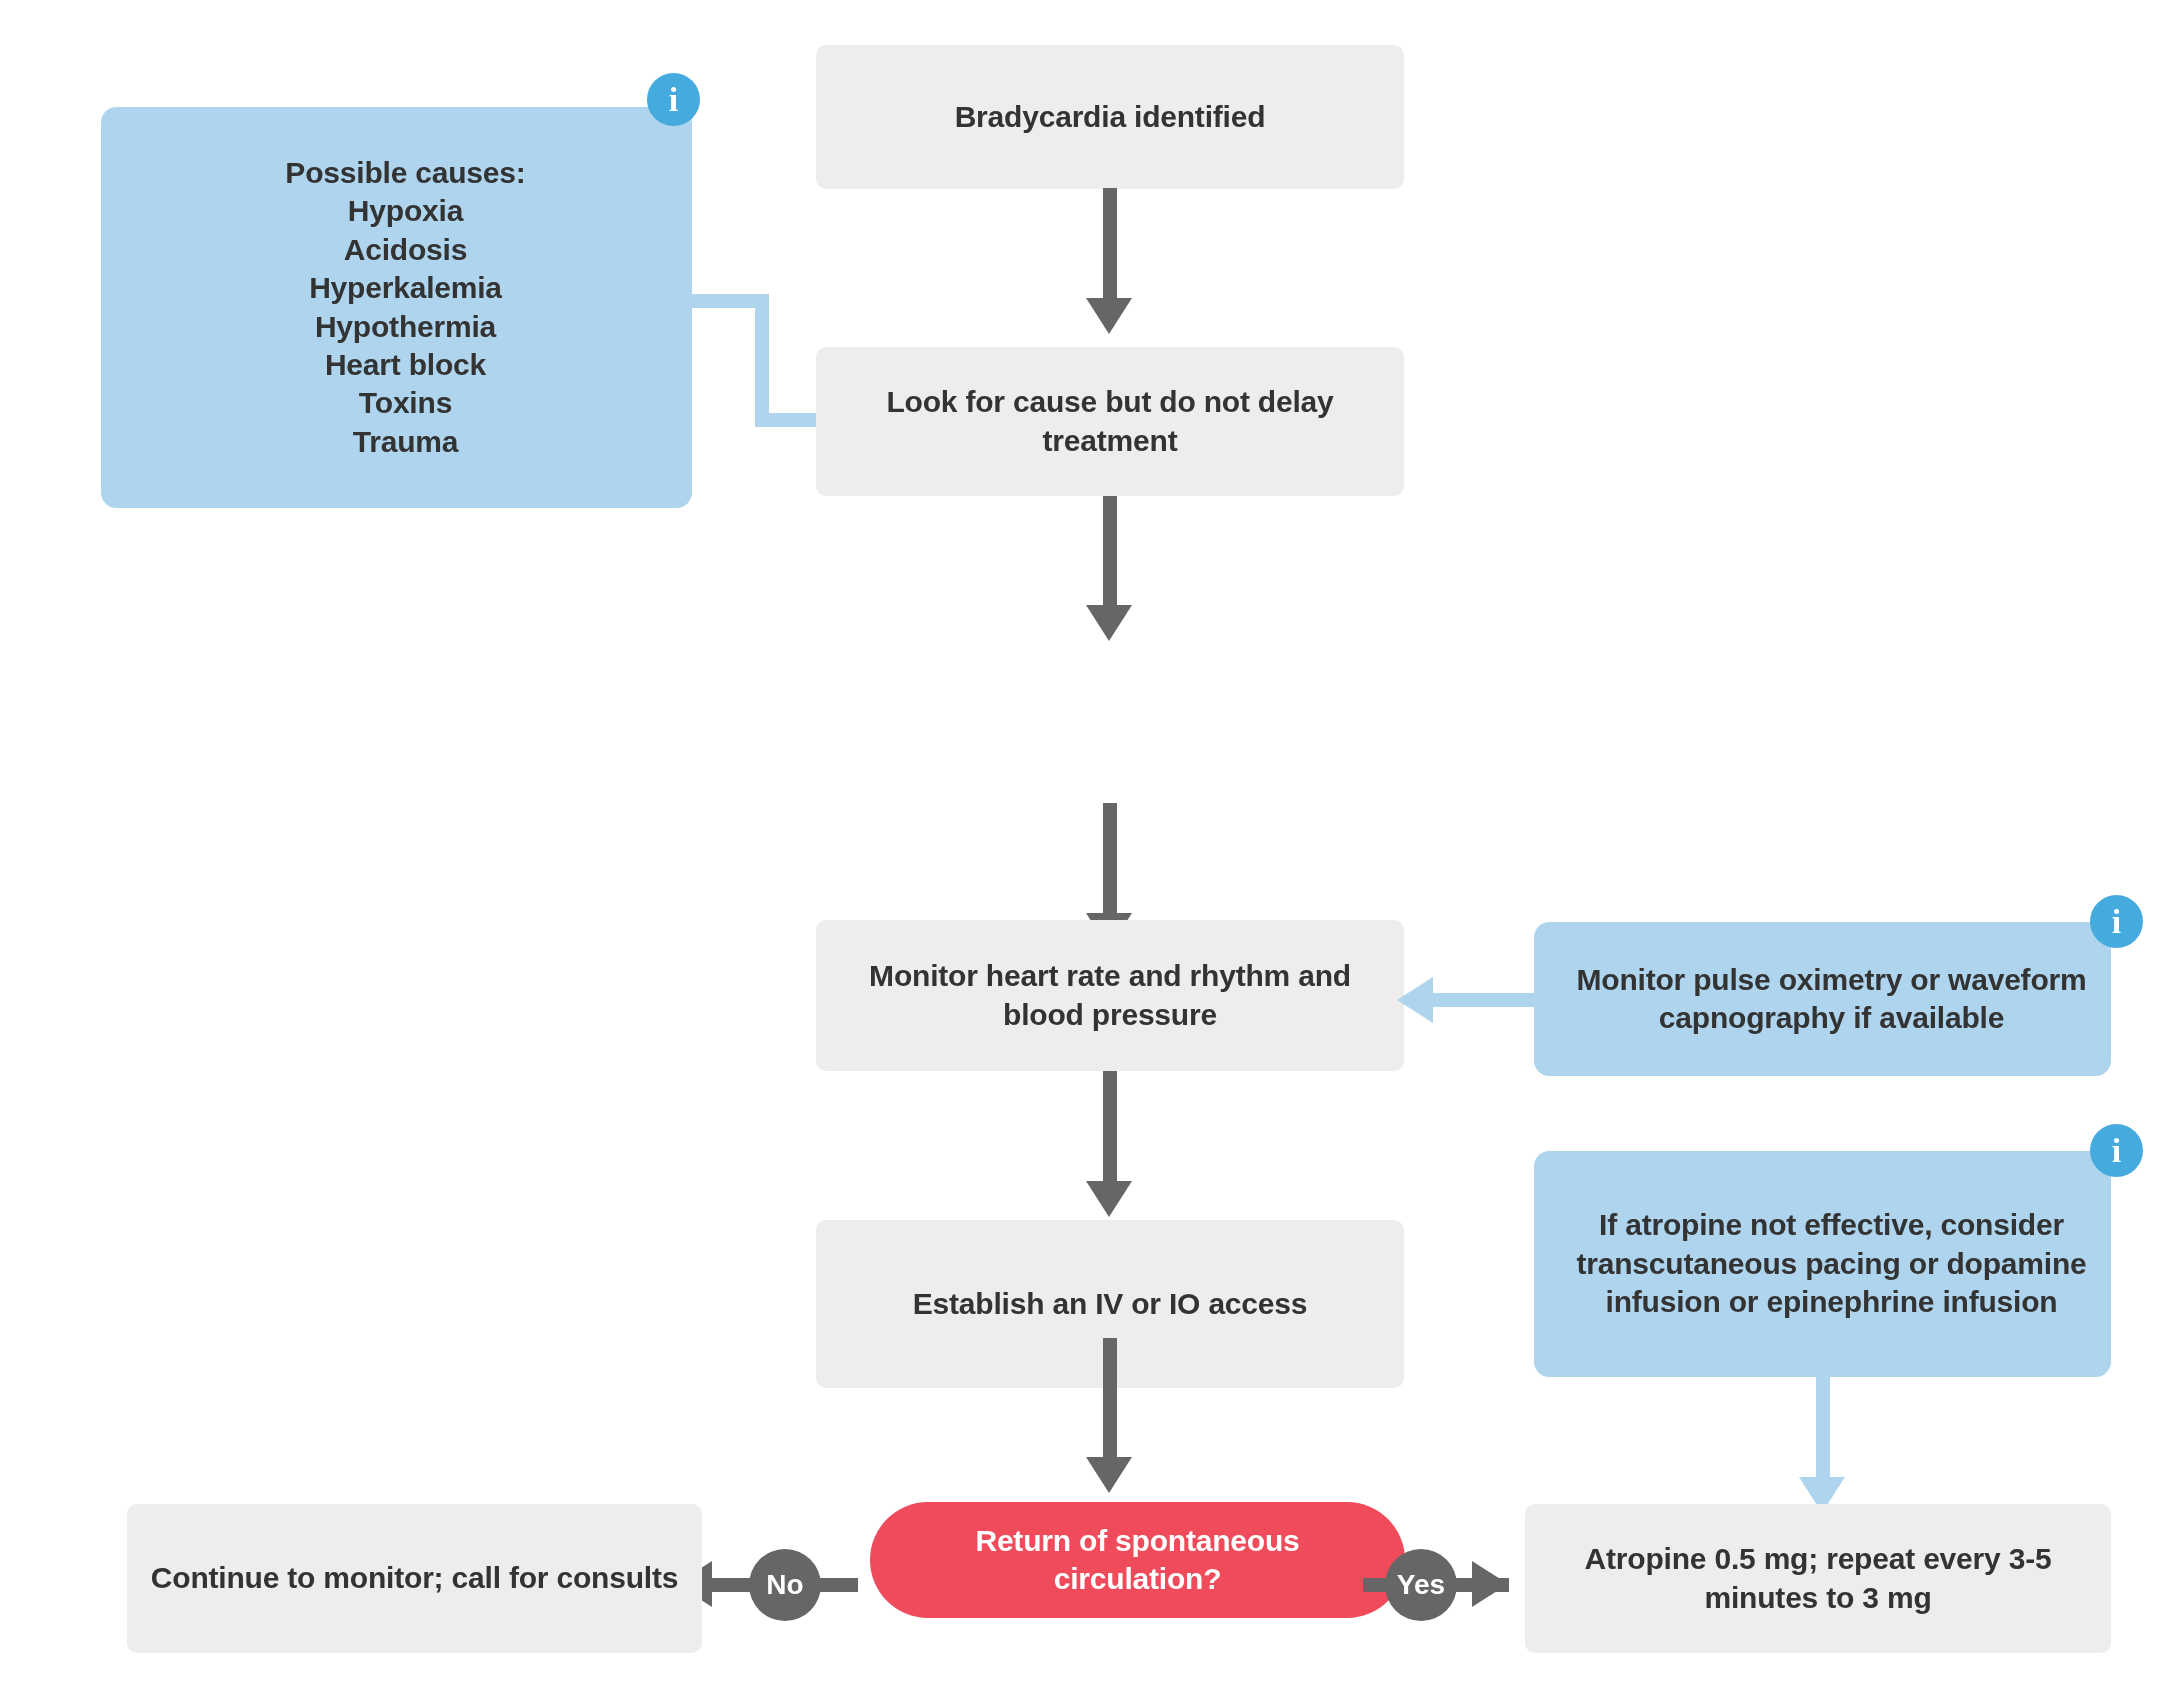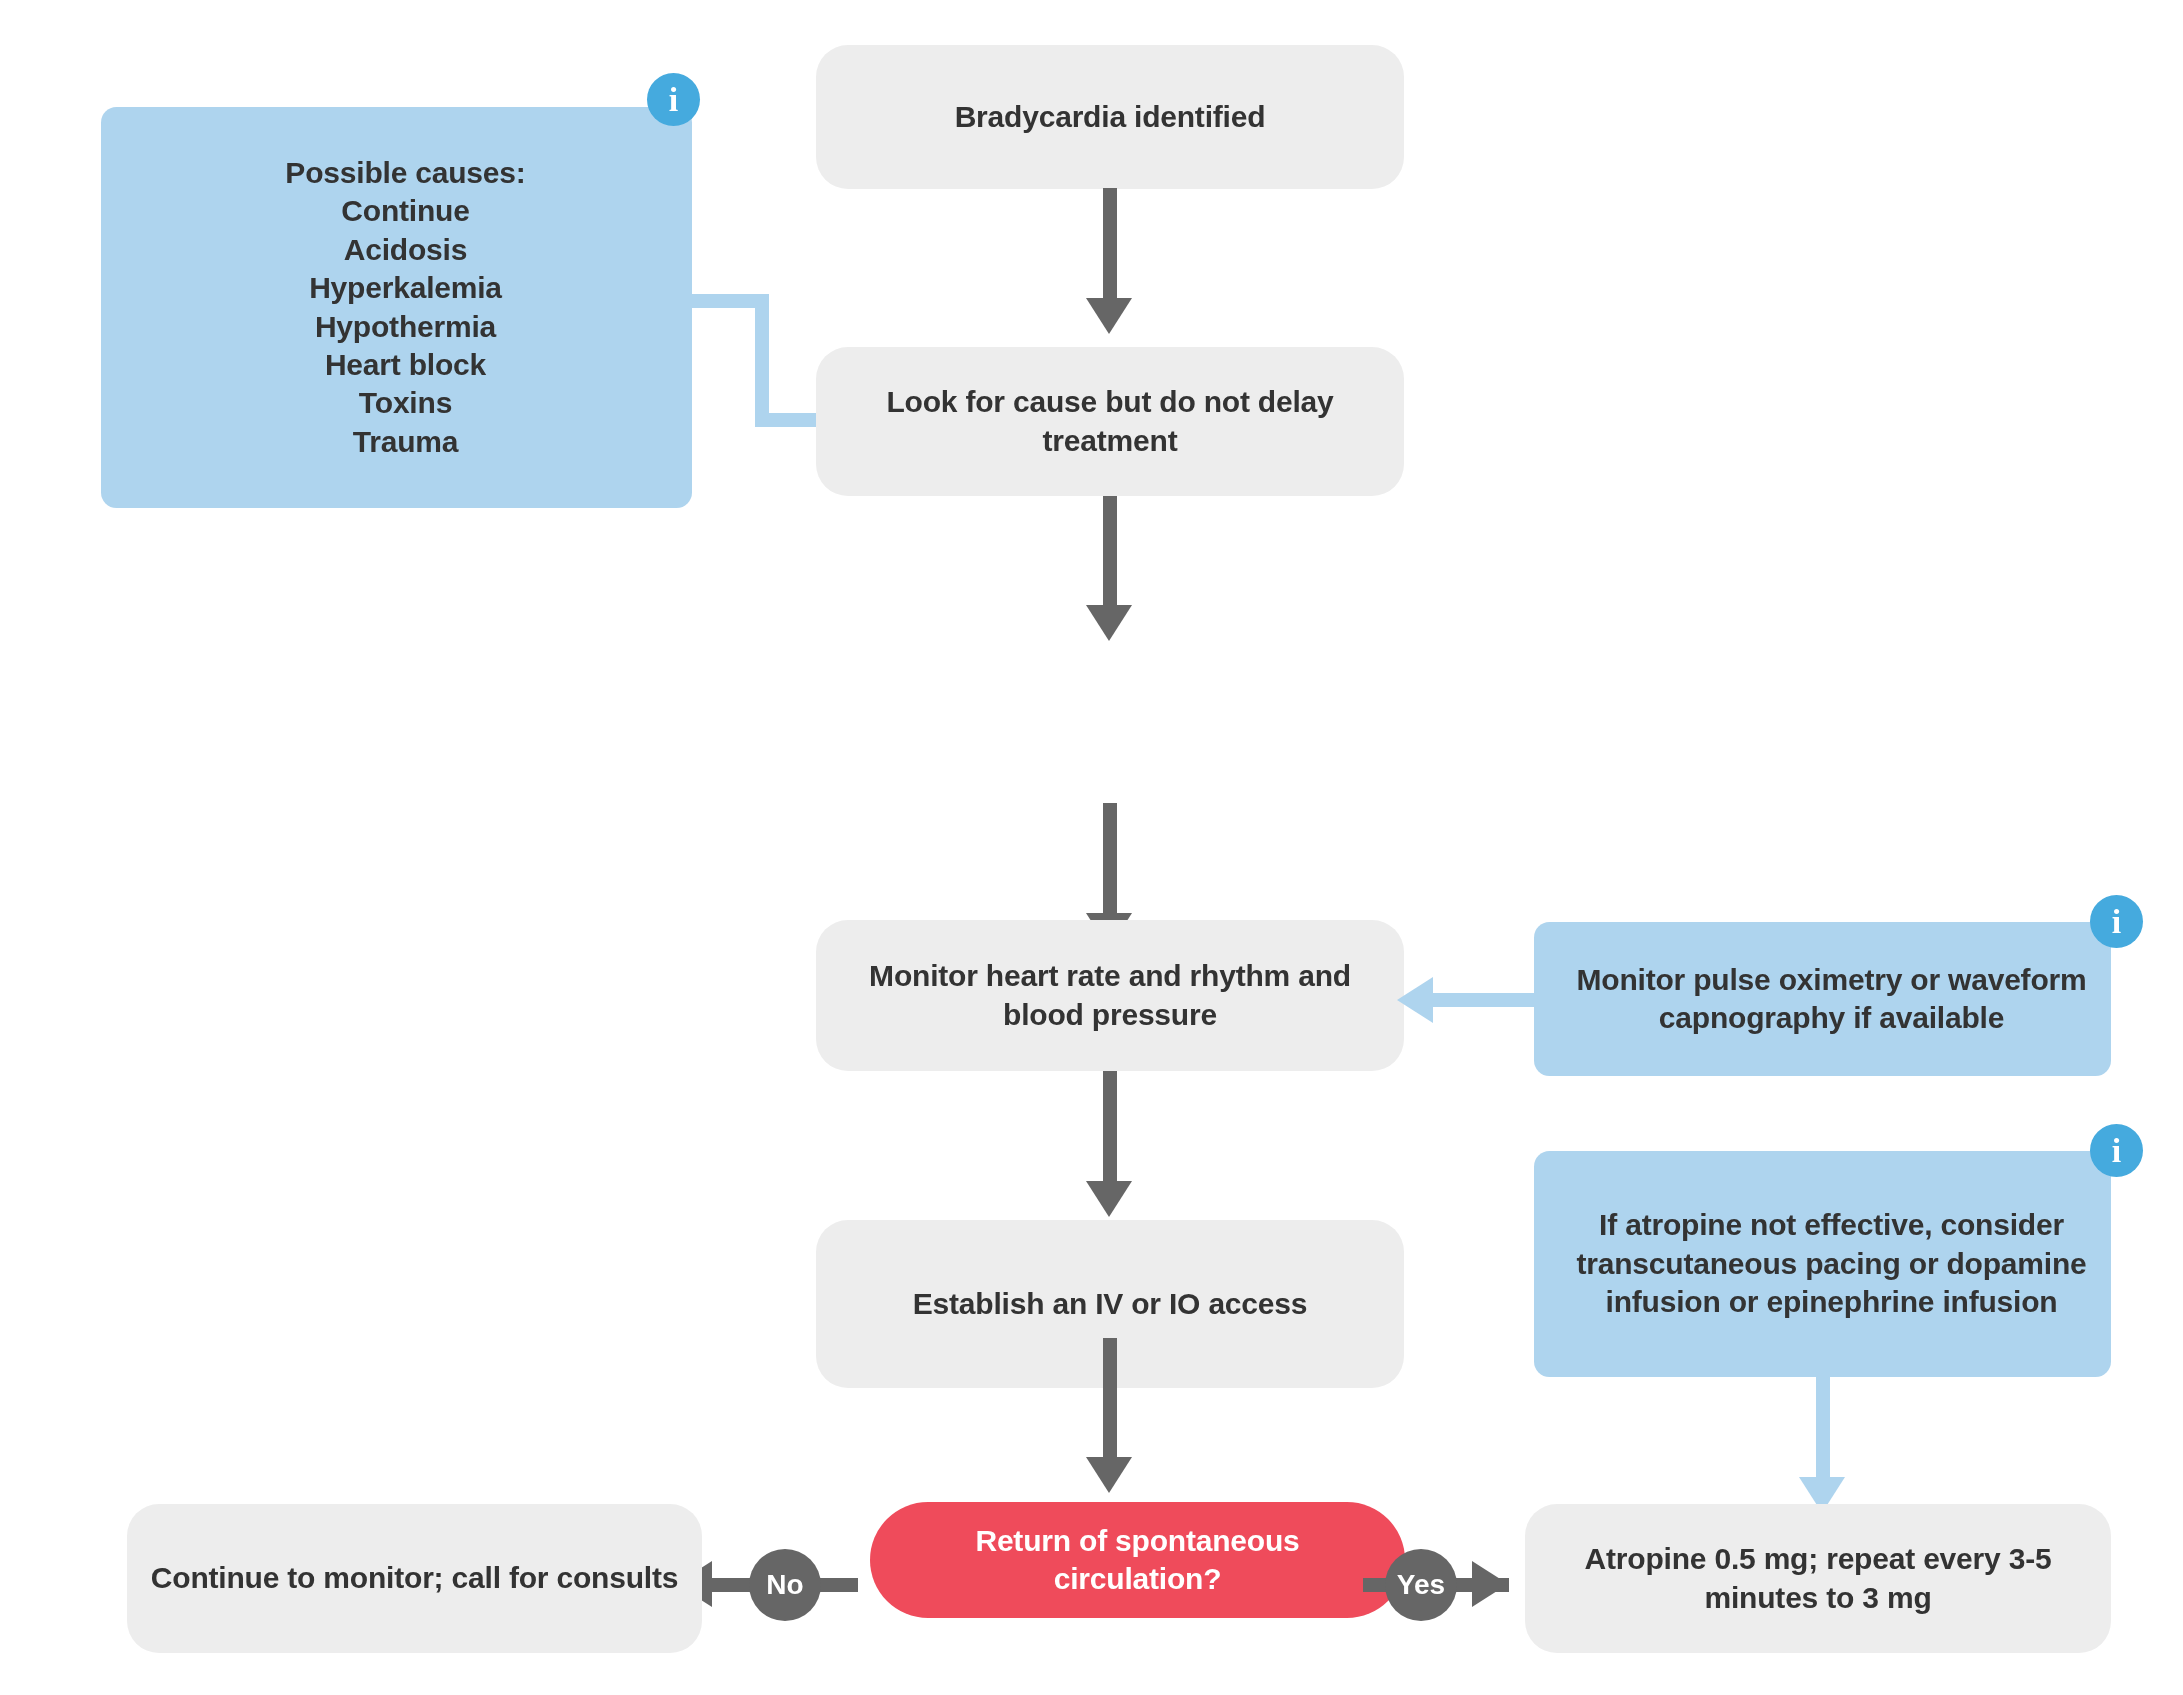--- a/index.html
+++ b/index.html
@@ -27,21 +27,21 @@
     justify-content: center;
     text-align: center;
     font-weight: bold;
     line-height: 1.28;
     letter-spacing: -0.2px;
     padding: 8.6px 22px;
   }
   .node.process {
     background: #ededed;
     color: #333333;
-    border-radius: 32px;
+    border-radius: 10px;
     font-size: 30px;
   }
   .node.decision {
     background: #ef4b5b;
     color: #ffffff;
     border-radius: 67px;
     font-size: 30px;
   }
   .node.note {
     background: #aed4ee;
@@ -125,21 +125,21 @@
   .stack .ln { display: block; }
 </style>
 </head>
 <body>
 
 <div id="canvas">
 
   <div class="node note" style="left:101px; top:107px; width:591px; height:401px; flex-direction:column; justify-content:center;">
     <span class="stack">
       <span class="ln">Possible causes:</span>
-      <span class="ln">Continue</span>
+      <span class="ln">Hypoxia</span>
       <span class="ln">Acidosis</span>
       <span class="ln">Hyperkalemia</span>
       <span class="ln">Hypothermia</span>
       <span class="ln">Heart block</span>
       <span class="ln">Toxins</span>
       <span class="ln">Trauma</span>
     </span>
   </div>
   <div class="info-badge" style="left:647px; top:73px;">i</div>
 

